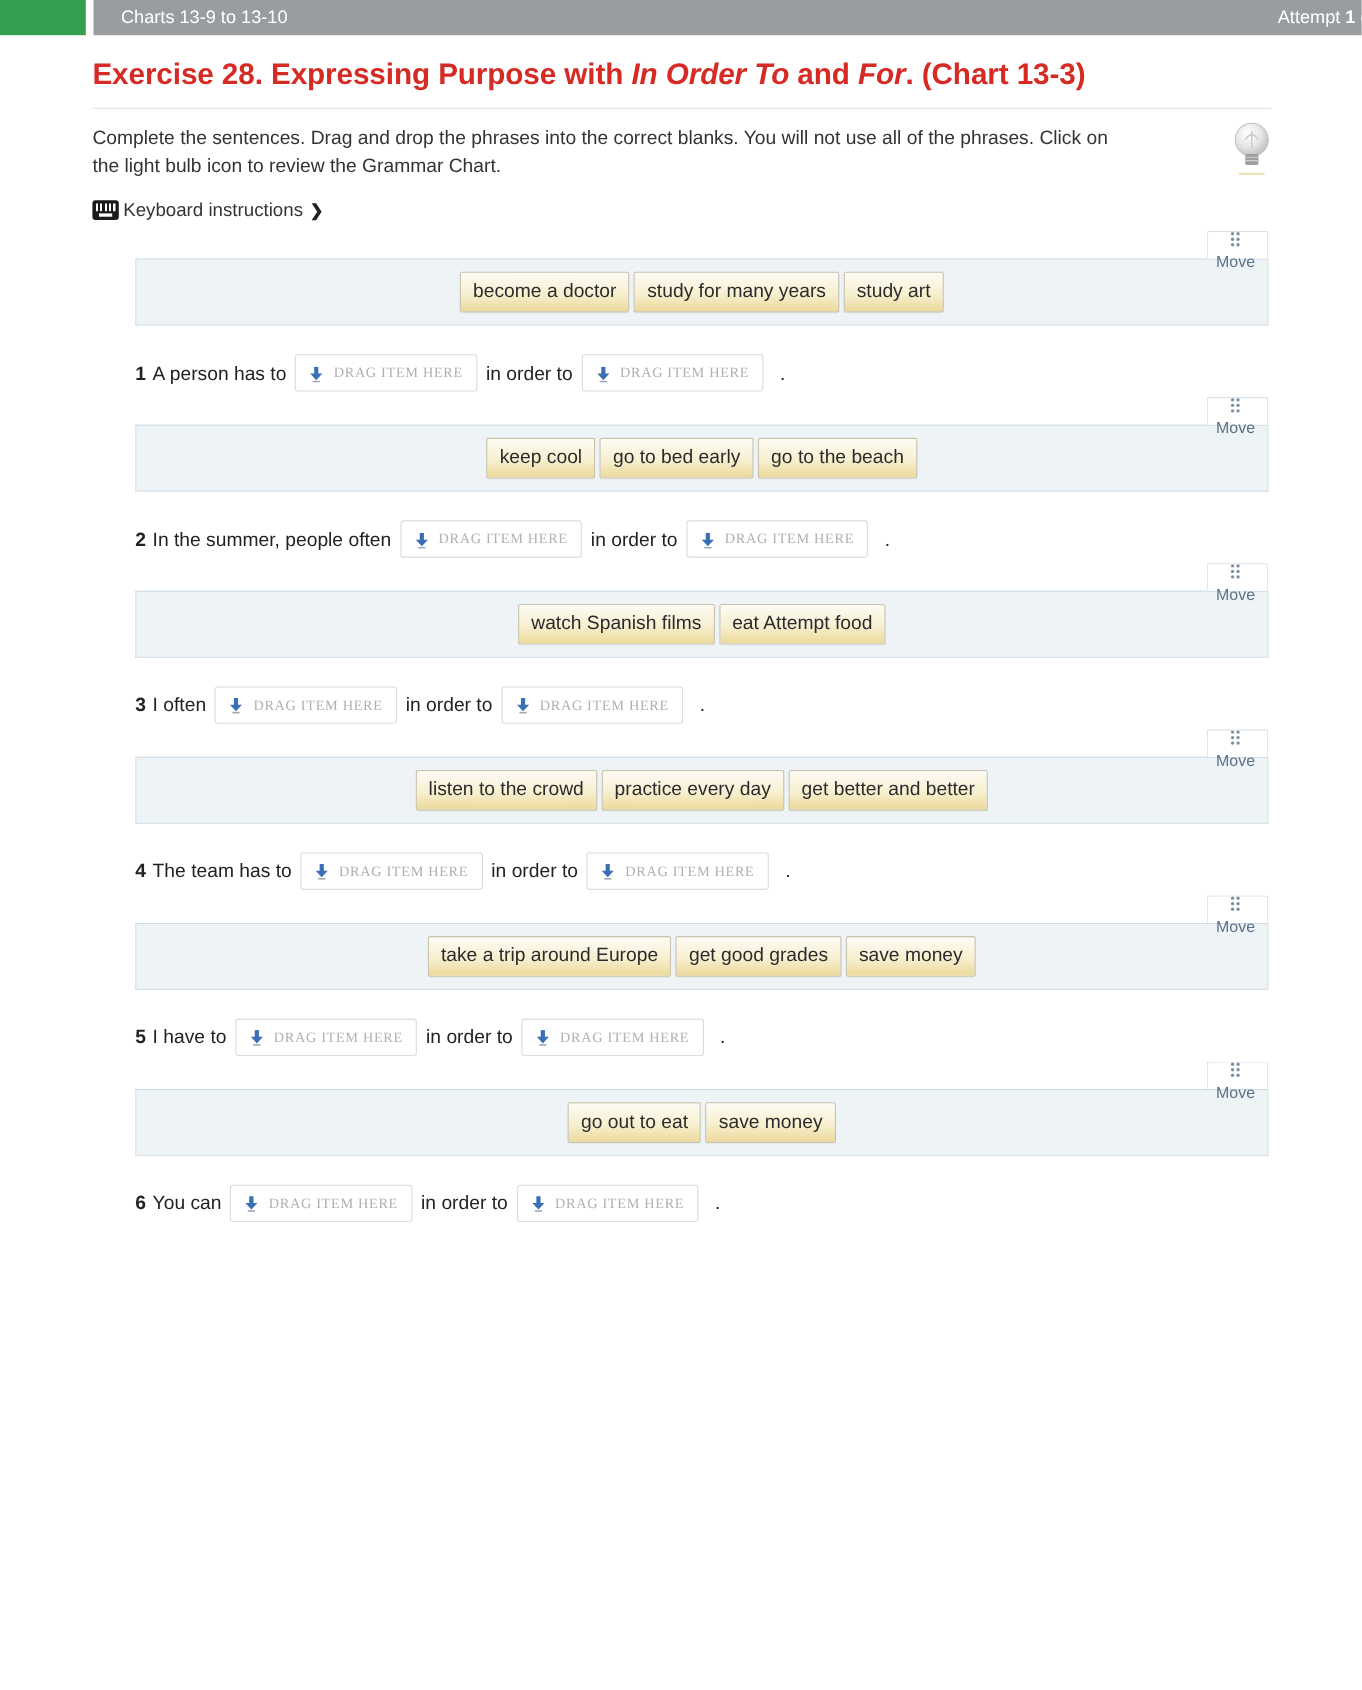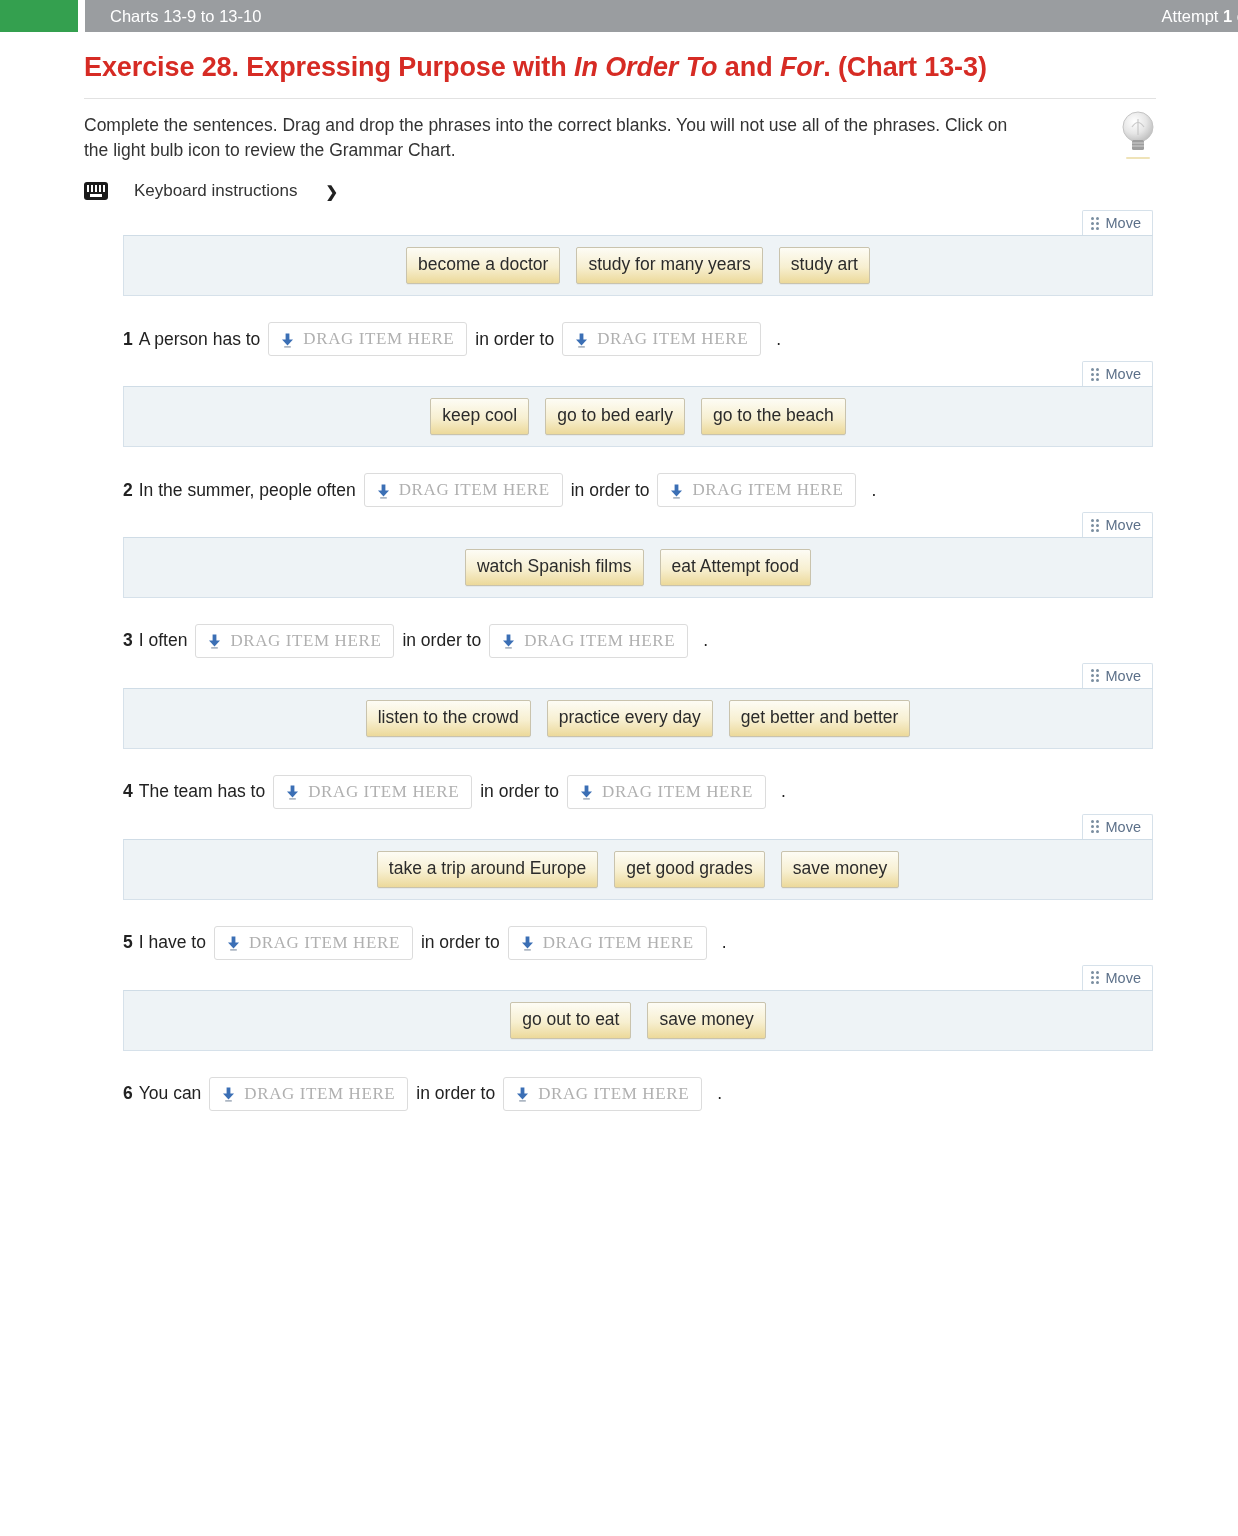--- a/index.html
+++ b/index.html
@@ -89,21 +89,21 @@
     right: -4px;
     top: -8px;
     width: 44px;
     height: 58px;
   }
 
   .kbd-row {
     margin-top: 18px;
     display: flex;
     align-items: center;
-    gap: 26px;
+    gap: 4px;
   }
   .kbd-icon {
     width: 24px; height: 18px;
     background: #1b1b1b;
     border-radius: 3px;
     position: relative;
     display: inline-block;
   }
   .kbd-icon::before {
     content: "";
@@ -149,20 +149,21 @@
     height: 25px;
     padding: 0 11px 0 8px;
     display: flex;
     align-items: center;
     gap: 7px;
     border: 1px solid #d6e1ea;
     border-bottom: none;
     background: #ffffff;
     border-radius: 2px 2px 0 0;
     cursor: move;
+    flex-direction: column;
   }
   .grip {
     display: inline-grid;
     grid-template-columns: repeat(2, 3px);
     grid-auto-rows: 3px;
     gap: 2px;
   }
   .grip i {
     display: block;
     width: 3px; height: 3px;
@@ -175,21 +176,21 @@
   }
   .bank {
     background: #eef3f6;
     border: 1px solid #d6e1ea;
     border-top: 1px solid #cfdce6;
     min-height: 58px;
     padding: 11px 10px;
     display: flex;
     justify-content: center;
     align-items: center;
-    gap: 16px;
+    gap: 4px;
   }
   .chip {
     background: linear-gradient(to bottom, #fdfcf5 0%, #f7efd0 55%, #ecd99a 100%);
     border: 1px solid #c9c3ad;
     border-radius: 2px;
     padding: 6px 11px 7px;
     font-size: 17.5px;
     color: #2b2b2b;
     line-height: 1.25;
     white-space: nowrap;
@@ -227,21 +228,21 @@
     border-radius: 3px;
     cursor: pointer;
   }
   .drop-arrow {
     width: 13px; height: 15px;
     flex: 0 0 auto;
     position: relative;
   }
   .drop-text {
     font-family: "Liberation Serif", serif;
-    font-size: 17px;
+    font-size: 13px;
     letter-spacing: 0.6px;
     color: #b0b0b0;
     text-transform: uppercase;
     white-space: nowrap;
   }
 </style>
 </head>
 <body>
 
 <div class="topbar">

